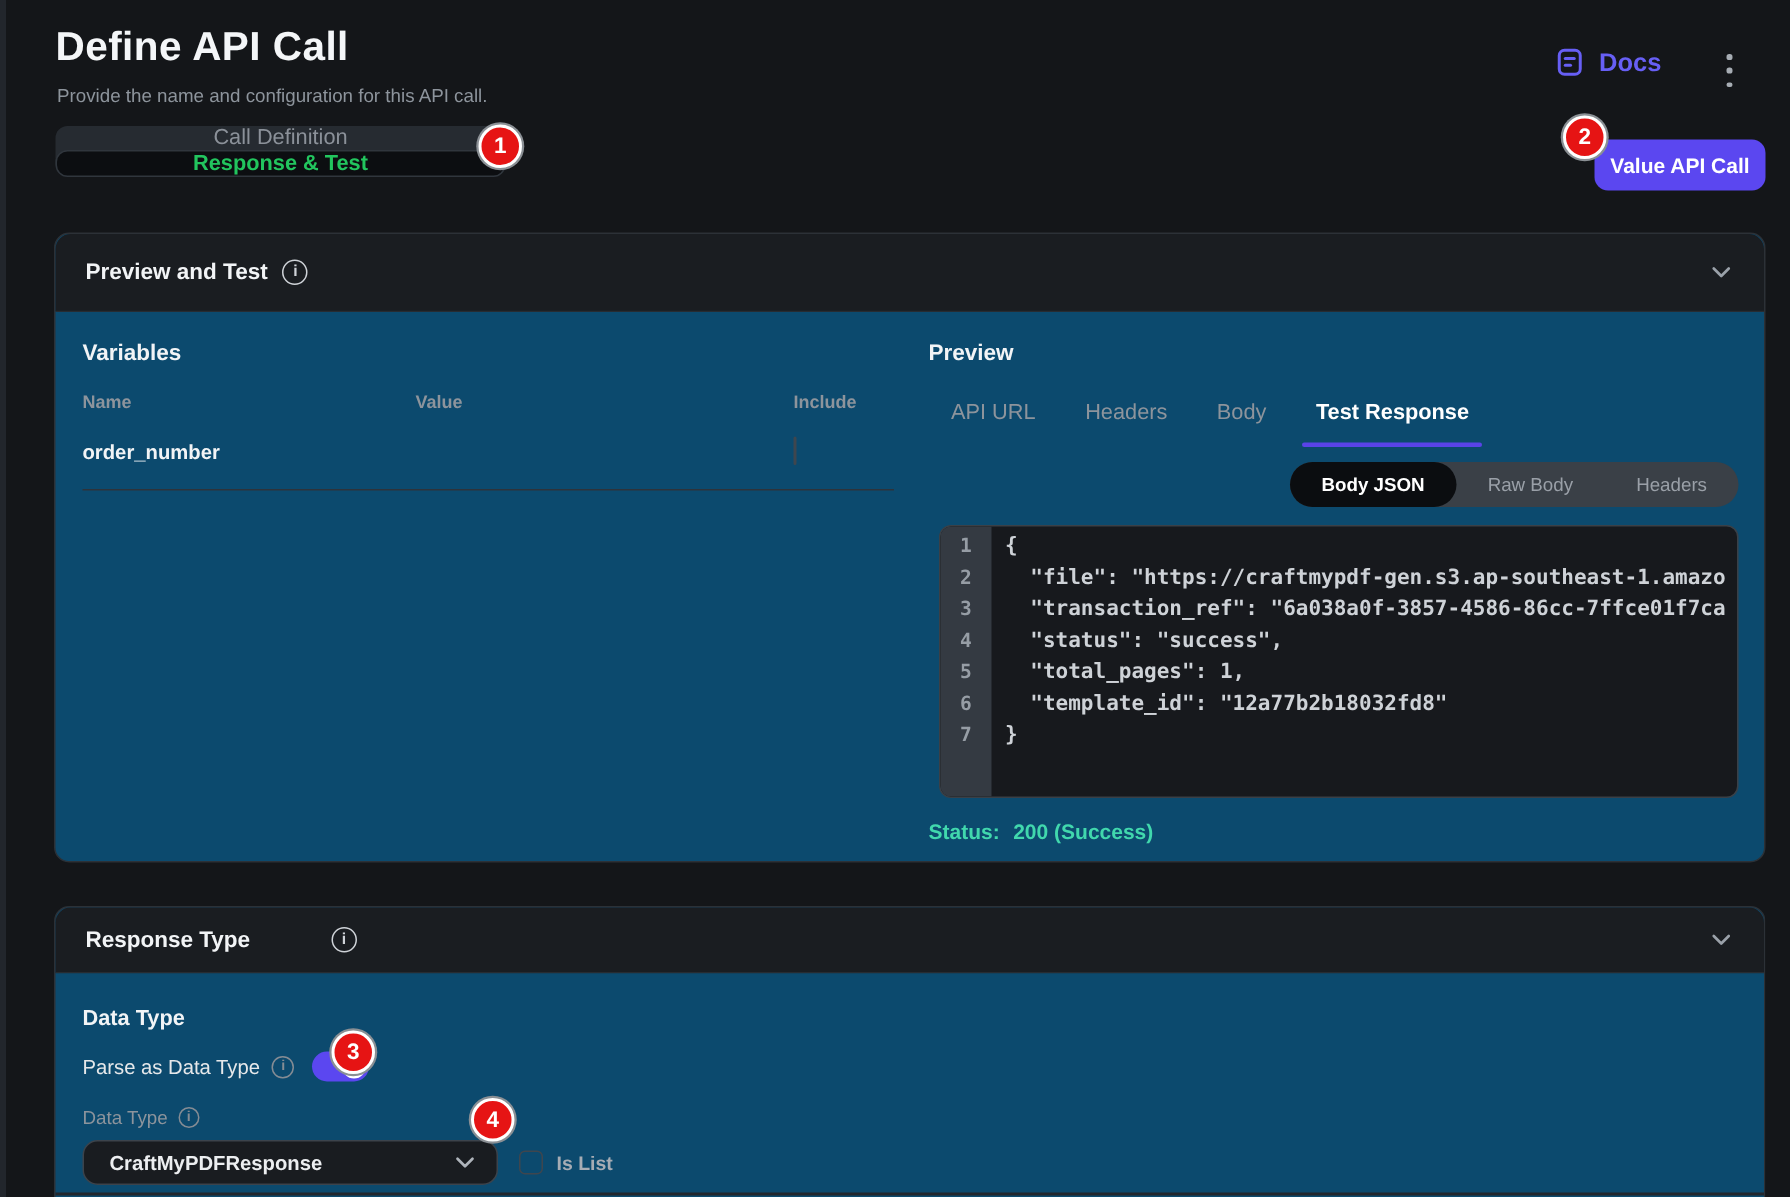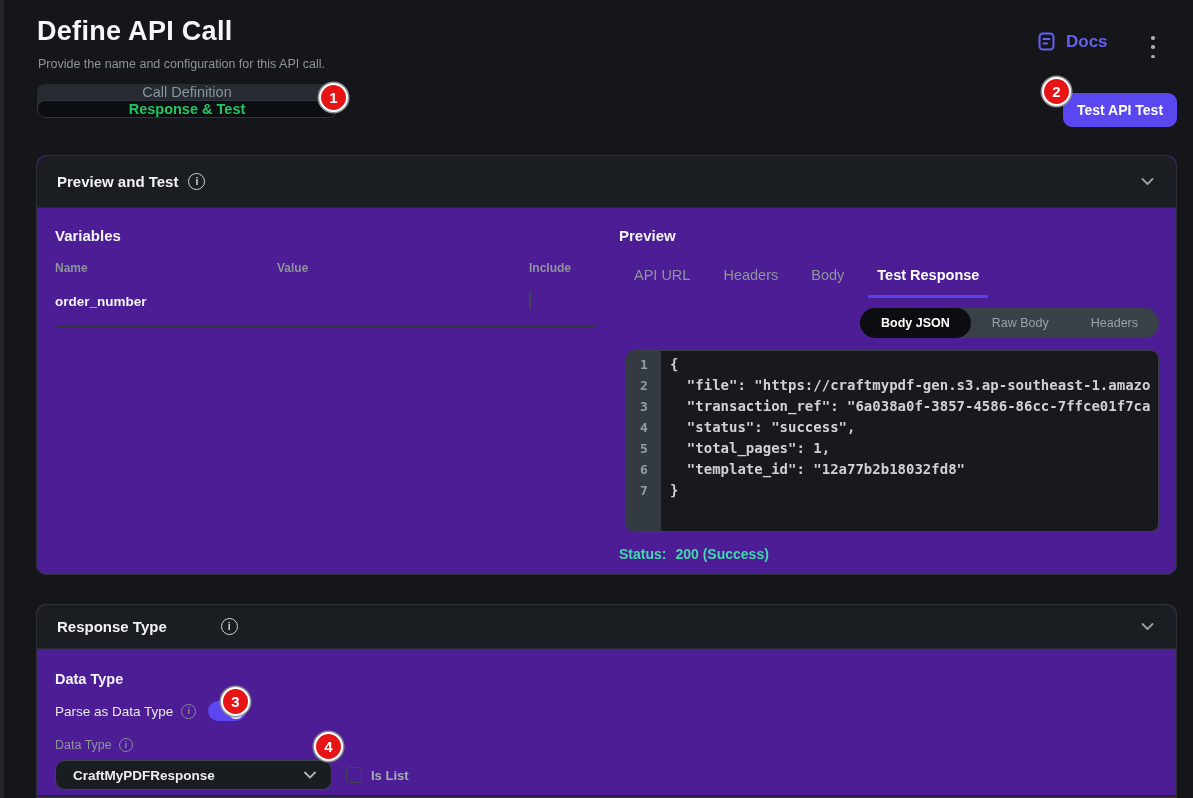--- a/index.html
+++ b/index.html
@@ -29,21 +29,21 @@
   .test-btn { position:absolute; left:1063px; top:93px; width:114px; height:34px; background:#5b47f0; border:none; border-radius:9px; color:#fff; font-weight:700; font-size:14px; font-family:"Liberation Sans",sans-serif; display:flex; align-items:center; justify-content:center; cursor:pointer; }
 
   
   .anno { position:absolute; width:29px; height:29px; border-radius:50%; background:#e61414; border:2px solid #ffffff; box-shadow:0 0 0 1.5px #8a8f94; display:flex; align-items:center; justify-content:center; color:#fff; font-weight:700; font-size:15px; z-index:20; }
   .anno-1 { left:319px; top:83px; }
   .anno-2 { left:1042px; top:77px; }
   .anno-3 { left:221px; top:687px; }
   .anno-4 { left:314px; top:732px; }
 
   
-  .panel { position:absolute; left:36px; width:1141px; background:#4c1d95; border:1px solid #2c3137; border-radius:10px; }
+  .panel { position:absolute; left:36px; width:1141px; background:#0c4a6e; border:1px solid #2c3137; border-radius:10px; }
   .panel-preview { top:155px; height:420px; }
   .panel-response { top:604px; height:200px; border-bottom:none; border-radius:10px 10px 0 0; }
   .panel-header { display:flex; align-items:center; padding:0 20px; border-bottom:1px solid #272c32; background:#1a1d21; border-radius:10px 10px 0 0; }
   .panel-preview .panel-header { height:52px; }
   .panel-response .panel-header { height:44px;gap:44px; }
   .panel-title { font-size:15px; font-weight:700; color:#f2f4f6; }
 
   .info-icon { margin-left:10px; width:17px; height:17px; border:1.5px solid #cfd3d8; border-radius:50%; color:#cfd3d8; display:inline-flex; align-items:center; justify-content:center; flex:none; cursor:pointer; }
   .info-icon::after { content:"i"; font-size:10.5px; font-weight:600; line-height:1; }
   .info-icon.sm { width:15px; height:15px; border-color:#858c94; color:#858c94; margin-left:8px; }
@@ -125,21 +125,21 @@
     <span></span>
     <span></span>
     <span></span>
   </div>
 
 <div class="tab-group">
   <div class="tab-seg">Call Definition</div>
   <div class="tab-seg active">Response &amp; Test</div>
 </div>
 
-<button class="test-btn">Test API Test</button>
+<button class="test-btn">Value API Call</button>
 
 <div class="anno anno-1">1</div>
 <div class="anno anno-2">2</div>
 <div class="anno anno-3">3</div>
 <div class="anno anno-4">4</div>
 
 <div class="panel panel-preview">
   <div class="panel-header">
     <span class="panel-title">Preview and Test</span>
     <span class="info-icon"></span>

